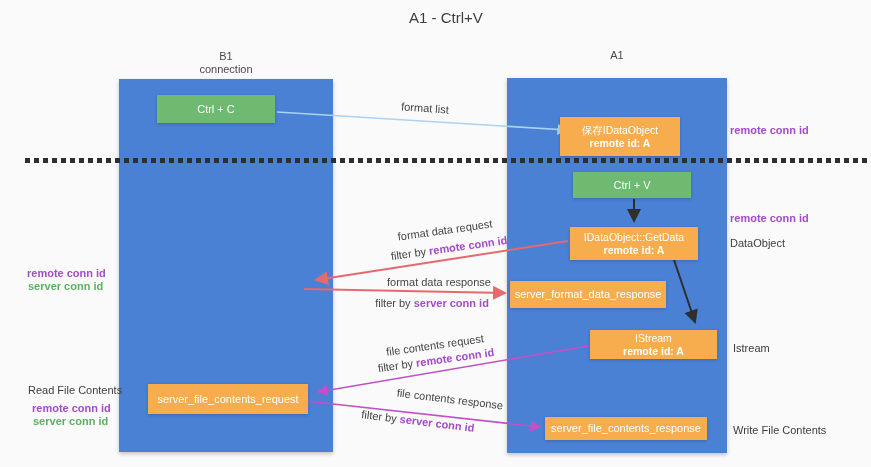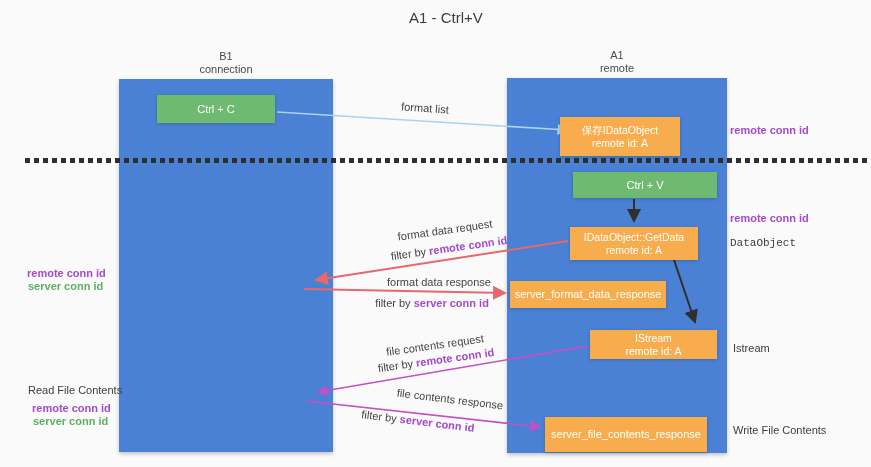--- a/index.html
+++ b/index.html
@@ -19,31 +19,31 @@
   .lane.right { left:507px; top:78px; width:220px; height:375px; }
 
   .dashed-sep { position:absolute; left:25px; top:158px; width:846px; height:5px;
     background:repeating-linear-gradient(90deg,#2e2e2e 0 5px,transparent 5px 9px); }
 
   .node { position:absolute; display:flex; flex-direction:column; align-items:center; justify-content:center;
           color:#fff; font-size:11px; text-align:center; line-height:13px; z-index:3;
           box-shadow:0 1px 3px rgba(0,0,0,0.2); }
   .node.green { background:var(--node_green,#6dba70); }
   .node.orange { background:var(--node_orange,#f7ad4d); }
-  .node .l2 { font-size:10.5px; }
+  .node .l2 { font-size:10.5px;font-weight:bold; }
 
   #n-ctrl-c   { left:157px; top:95px;  width:118px; height:28px; }
   #n-save-ido { left:552px; top:117px; width:120px; height:39px; font-size:10.5px;margin-left:8px; }
-  #n-ctrl-v   { left:573px; top:172px; width:144px; height:26px; }
+  #n-ctrl-v   { left:573px; top:172px; width:118px; height:26px; }
   #n-getdata  { left:570px; top:227px; width:128px; height:33px; font-size:10.5px; }
   #n-sfd-req  { left:152px; top:268px; width:151px; height:31px; }
   #n-sfd-resp { left:510px; top:281px; width:156px; height:27px; }
   #n-istream  { left:590px; top:330px; width:127px; height:29px; font-size:10.5px; }
   #n-sfc-req  { left:148px; top:384px; width:160px; height:30px; }
-  #n-sfc-resp { left:545px; top:417px; width:162px; height:35px; }
+  #n-sfc-resp { left:545px; top:417px; width:162px; height:23px; }
 
   svg.arrows { position:absolute; left:0; top:0; z-index:2; pointer-events:none; }
   .ln-blue    { stroke:var(--arrow_blue,#a9d3f2); stroke-width:1.6; }
   .ln-black   { stroke:var(--arrow_black,#2f2f2f); stroke-width:2; }
   .ln-red     { stroke:var(--arrow_red,#e5696d); stroke-width:2; }
   .ln-magenta { stroke:var(--arrow_magenta,#c44fc6); stroke-width:1.6; }
   .mh-blue    { fill:var(--arrow_blue,#a9d3f2); }
   .mh-black   { fill:var(--arrow_black,#2f2f2f); }
   .mh-red     { fill:var(--arrow_red,#e5696d); }
   .mh-magenta { fill:var(--arrow_magenta,#c44fc6); }
@@ -64,21 +64,20 @@
   <div class="title">
     <div>A1 - Ctrl+V</div>
   </div>
 
   <div class="lane-header left">
     <div>B1</div>
     <div>connection</div>
   </div>
   <div class="lane-header right">
     <div>A1</div>
-    <div>remote</div>
   </div>
 
   <div class="lane left"></div>
   <div class="lane right"></div>
 
   <div class="dashed-sep"></div>
 
   <svg class="arrows" width="871" height="467">
     <defs>
       <marker id="mh-blue" markerWidth="8" markerHeight="8" refX="6" refY="3.5" orient="auto">
@@ -124,20 +123,23 @@
 
   <div class="node orange" id="n-sfd-resp">
     <div>server_format_data_response</div>
   </div>
 
   <div class="node orange" id="n-istream">
     <div>IStream</div>
     <div class="l2">remote id: A</div>
   </div>
 
+  <div class="node orange" id="n-sfc-req">
+    <div>server_file_contents_request</div>
+  </div>
 
   <div class="node orange" id="n-sfc-resp">
     <div>server_file_contents_response</div>
   </div>
 
   <div class="flow-label" style="left:425px; top:108px; transform:translate(-50%,-50%) rotate(4deg);">format list</div>
 
   <div class="flow-label" style="left:445px; top:230px; transform:translate(-50%,-50%) rotate(-8deg);">format data request</div>
   <div class="flow-label" style="left:449px; top:248px; transform:translate(-50%,-50%) rotate(-8deg);">
     <span>filter by</span>
@@ -157,21 +159,21 @@
   </div>
 
   <div class="flow-label" style="left:450px; top:399px; transform:translate(-50%,-50%) rotate(7deg);">file contents response</div>
   <div class="flow-label" style="left:418px; top:421px; transform:translate(-50%,-50%) rotate(7deg);">
     <span>filter by</span>
     <span class="purple">server conn id</span>
   </div>
 
   <div class="annot bold-purple" style="left:730px; top:124px;">remote conn id</div>
   <div class="annot bold-purple" style="left:730px; top:212px;">remote conn id</div>
-  <div class="annot" style="left:730px; top:237px;font-family:Liberation Mono, monospace;">DataObject</div>
+  <div class="annot" style="left:730px; top:237px;">DataObject</div>
   <div class="annot" style="left:733px; top:342px;">Istream</div>
   <div class="annot" style="left:733px; top:424px;">Write File Contents</div>
 
   <div class="annot bold-purple" style="left:27px; top:267px;">remote conn id</div>
   <div class="annot bold-green" style="left:28px; top:280px;">server conn id</div>
 
   <div class="annot" style="left:28px; top:384px;">Read File Contents</div>
   <div class="annot bold-purple" style="left:32px; top:402px;">remote conn id</div>
   <div class="annot bold-green" style="left:33px; top:415px;">server conn id</div>
 

